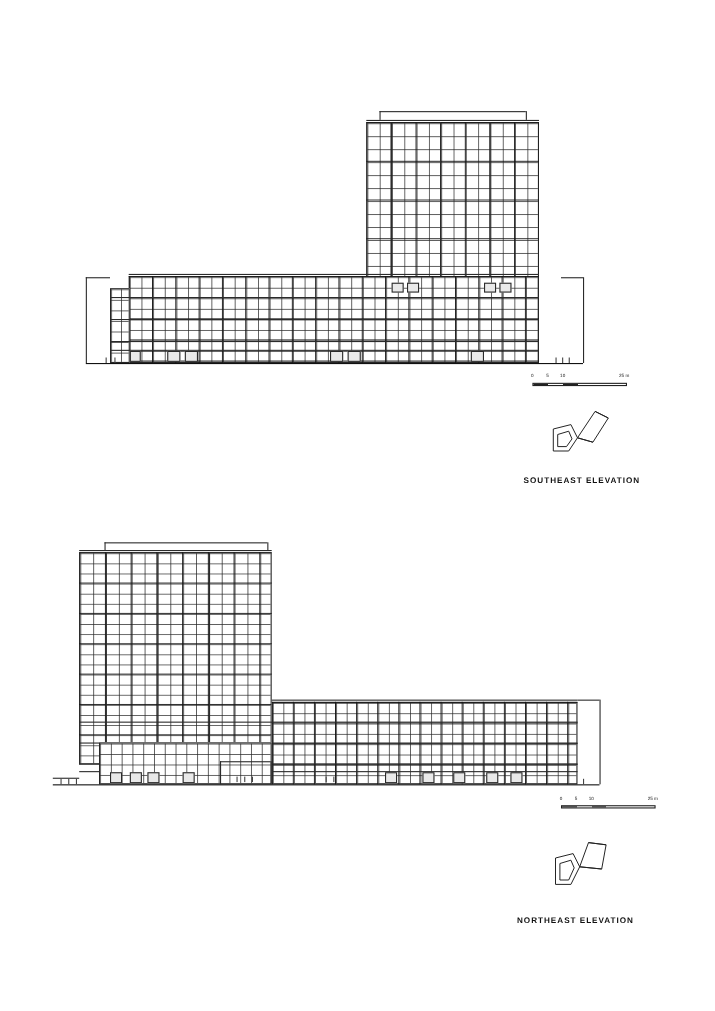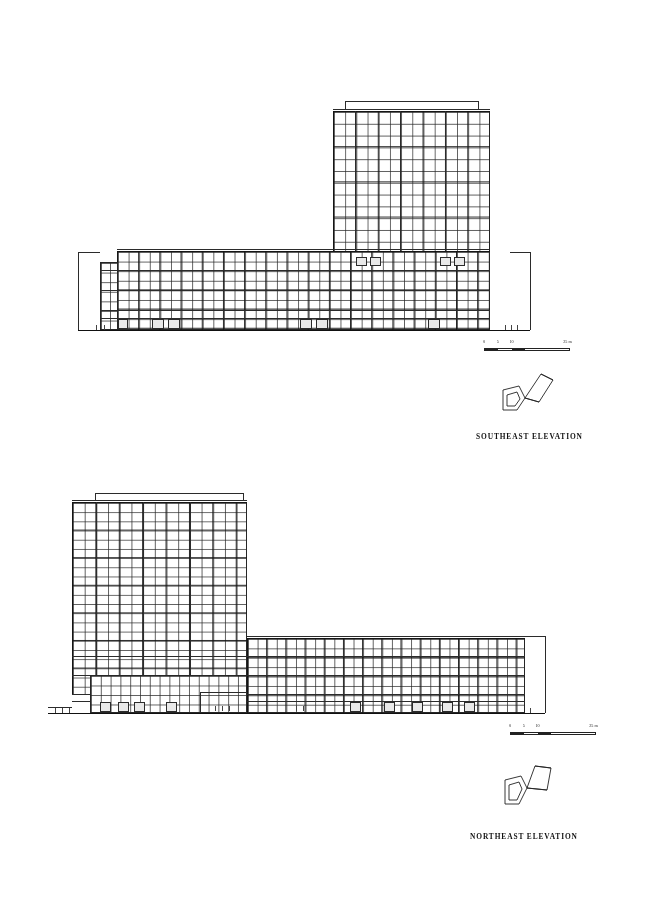--- a/index.html
+++ b/index.html
@@ -16,21 +16,20 @@
     overflow: hidden;
   }
   .sheet {
     position: absolute;
     inset: 0;
   }
 
   
   .elev {
     position: absolute;
-    font-family: Liberation Serif, serif;
   }
   .blk {
     position: absolute;
     box-sizing: border-box;
     border: 0.6px solid #2b2b2b;
     background: #ffffff;
   }
   
   .grid-fine {
     position: absolute;

